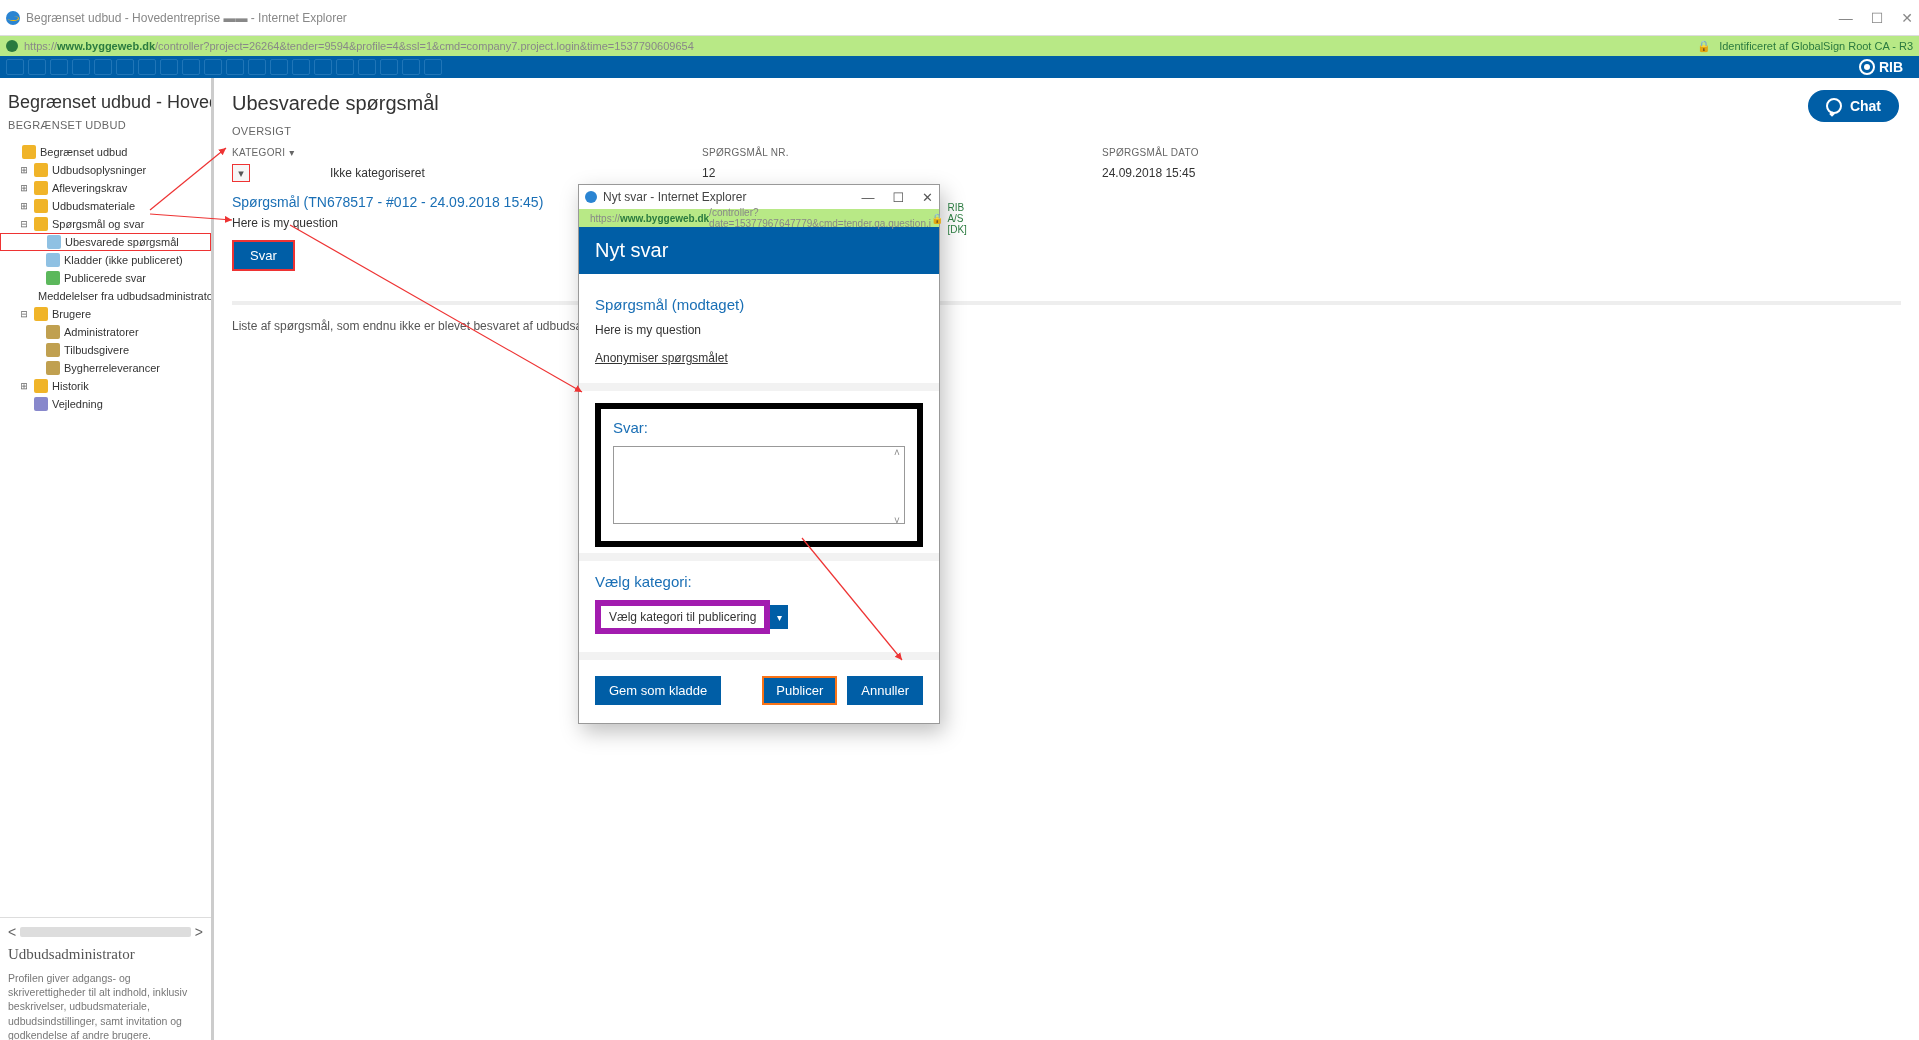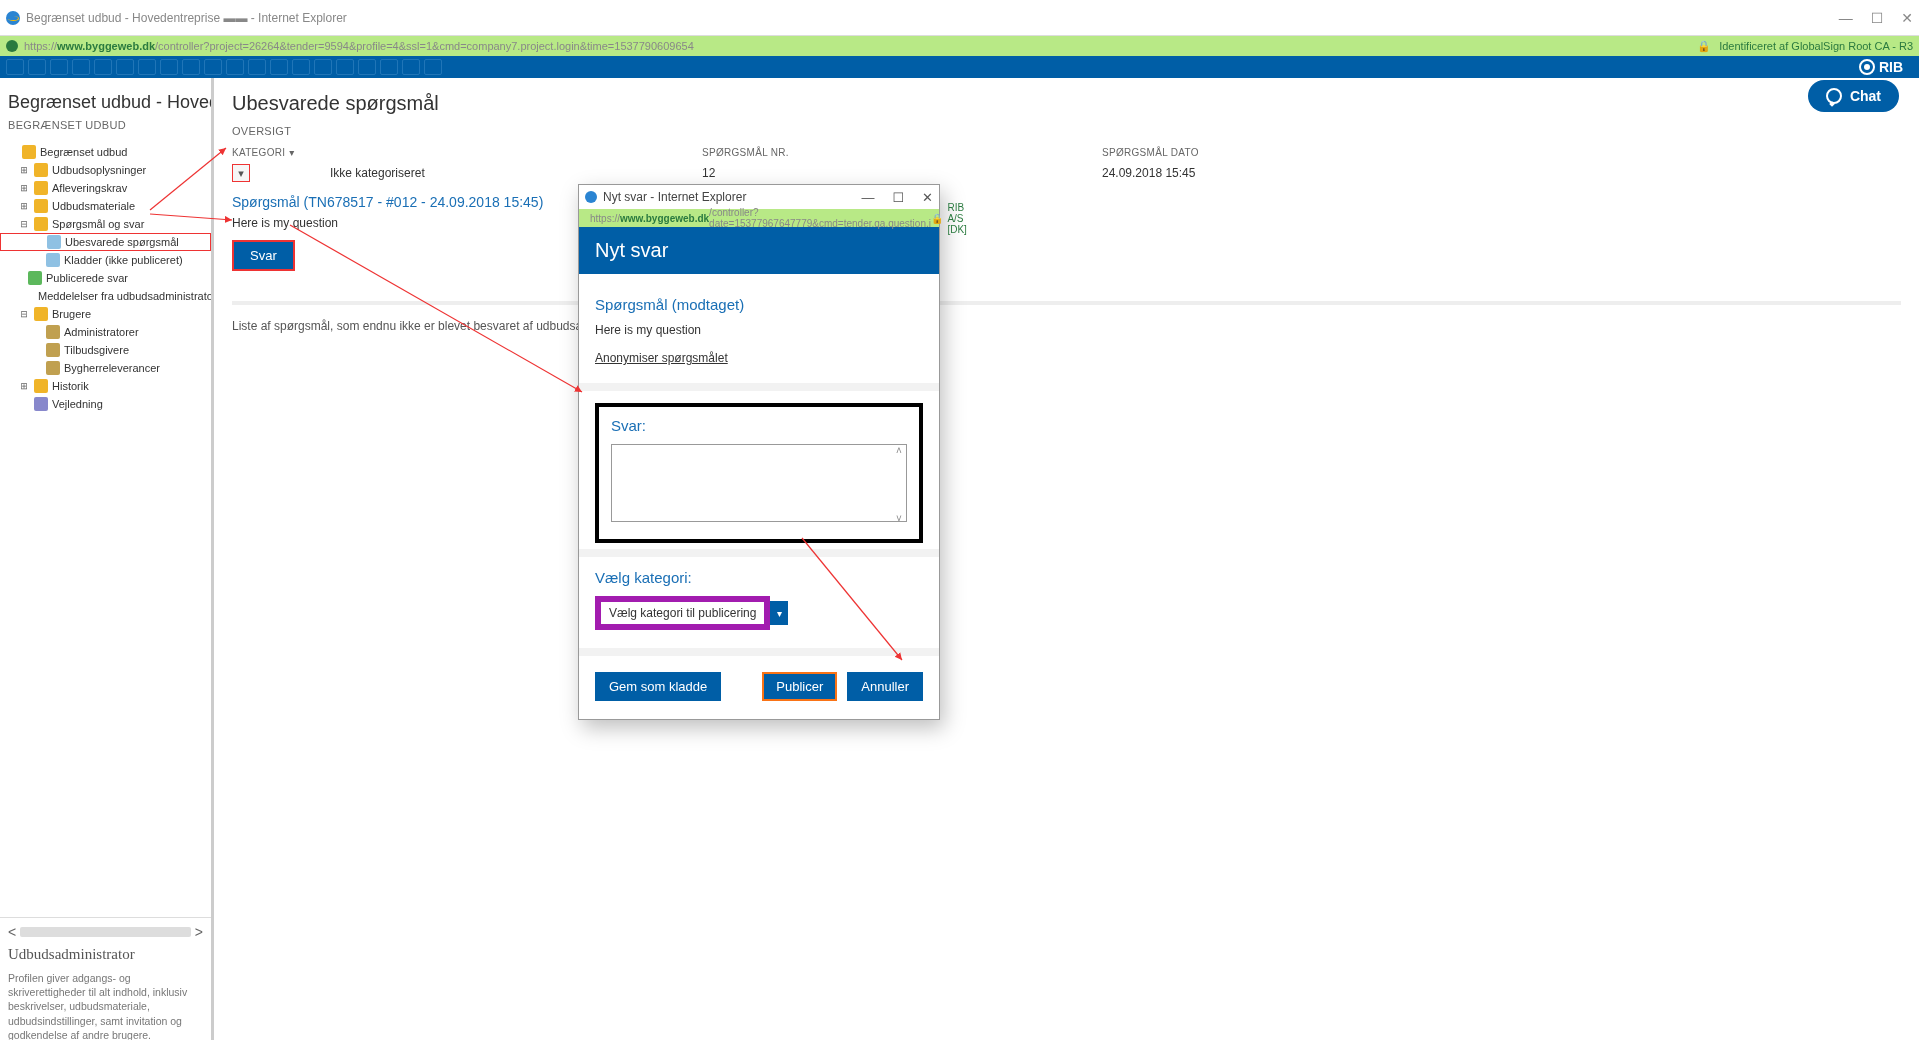--- a/index.html
+++ b/index.html
@@ -63,39 +63,39 @@
   .col-date{flex:1;}
   .trow { display:flex; align-items:center; font-size:12px; color:#333; padding:2px 0 8px 0; border-bottom:0;}
   .chev-box{width:18px;height:18px;border:1px solid #e33;background:#f6f6f6;display:flex;align-items:center;justify-content:center;color:#555;font-size:11px;margin-right:80px;}
   .qtitle { color:#1a6fb5; font-size:14px; margin:4px 0 6px 0;}
   .qtext { font-size:12px; color:#333; margin-bottom:10px;}
   .svar-btn { background:#005ea6; color:#fff; border:2px solid #e33; padding:6px 16px; font-size:13px; display:inline-block;}
   .divider { height:4px; background:#eee; margin:30px 0 14px 0;}
   .note { font-size:12px; color:#555;}
 
   
-  .chat { position:absolute; right:20px; top:2px; background:#005ea6; color:#fff; border-radius:18px; padding:8px 18px; font-size:14px; font-weight:600; display:flex; gap:8px; align-items:center;}
+  .chat { position:absolute; right:20px; top:12px; background:#005ea6; color:#fff; border-radius:18px; padding:8px 18px; font-size:14px; font-weight:600; display:flex; gap:8px; align-items:center;}
   .chat .cbub{width:16px;height:16px;border:2px solid #fff;border-radius:50%;position:relative;}
   .chat .cbub::after{content:"";position:absolute;left:2px;bottom:-4px;width:4px;height:4px;background:#fff;transform:rotate(45deg);}
 
   
   .popup { position:absolute; left:578px; top:184px; width:362px; background:#fff; border:1px solid #999; box-shadow:4px 8px 20px rgba(0,0,0,.25);}
   .p-title { height:24px; display:flex; align-items:center; padding:0 6px; font-size:12px; color:#444; background:#fff;}
   .p-title .ie-icon{width:12px;height:12px;background:#2a84d2;border-radius:50%;margin-right:6px;}
   .p-title .pwin { margin-left:auto; display:flex; gap:18px; color:#555; font-size:13px;}
   .p-addr { height:18px; background:#b8e986; display:flex; align-items:center; padding:0 6px; font-size:10px; color:#333;}
   .p-addr .globe{width:10px;height:10px;background:#2a7a3f;border-radius:50%;margin-right:5px;}
   .p-addr .right{margin-left:auto;display:flex;align-items:center;gap:4px;}
   .p-head { background:#005ea6; color:#fff; font-size:20px; font-weight:300; padding:12px 16px;}
   .p-body { padding:14px 16px 18px 16px;}
   .p-h { color:#1a6fb5; font-size:15px; margin:8px 0 10px 0;}
   .p-text { font-size:12px; color:#333; margin-bottom:14px;}
   .p-link { font-size:12px; text-decoration:underline; color:#333; display:inline-block; margin-bottom:12px;}
   .p-sep { height:8px; background:#f2f2f2; margin:6px -16px 12px -16px;}
-  .svar-box { border:4px solid #000000; padding:10px 12px 14px 12px; margin-bottom:4px;}
+  .svar-box { border:6px solid #000000; padding:10px 12px 14px 12px; margin-bottom:4px;}
   .svar-box .p-h{margin-top:0;}
   .ta { width:100%; height:78px; border:1px solid #999; resize:none; font-size:12px; padding:4px; background:#fff;}
   .ta-wrap{position:relative;}
   .ta-scroll{position:absolute;right:1px;top:1px;bottom:1px;width:14px;display:flex;flex-direction:column;justify-content:space-between;align-items:center;color:#888;font-size:10px;}
   .sel { display:flex; align-items:center;}
   .sel .sbox{border:6px solid #a21caf;padding:4px 8px;font-size:12px;color:#333;background:#fff;}
   .sel .sarrow{width:18px;height:24px;background:#005ea6;color:#fff;display:flex;align-items:center;justify-content:center;font-size:10px;}
   .p-actions { display:flex; gap:10px; margin-top:16px;}
   .p-actions .spacer{flex:1;}
   .btn { background:#005ea6; color:#fff; border:none; padding:7px 14px; font-size:13px;}
@@ -188,21 +188,21 @@
           <span>Spørgsmål og svar</span>
         </div>
       <div class="tnode sel" style="padding-left:42px">
           <span class="ticon ic-leaf"></span>
           <span>Ubesvarede spørgsmål</span>
         </div>
       <div class="tnode" style="padding-left:42px">
           <span class="ticon ic-leaf"></span>
           <span>Kladder (ikke publiceret)</span>
         </div>
-      <div class="tnode" style="padding-left:24px">
+      <div class="tnode" style="padding-left:42px">
           <span class="ticon ic-green"></span>
           <span>Publicerede svar</span>
         </div>
       <div class="tnode" style="padding-left:30px">
           <span class="ticon ic-leaf"></span>
           <span>Meddelelser fra udbudsadministrator</span>
         </div>
       <div class="tnode" style="padding-left:18px">
           <span class="exp">⊟</span>
           <span class="ticon ic-folder"></span>

